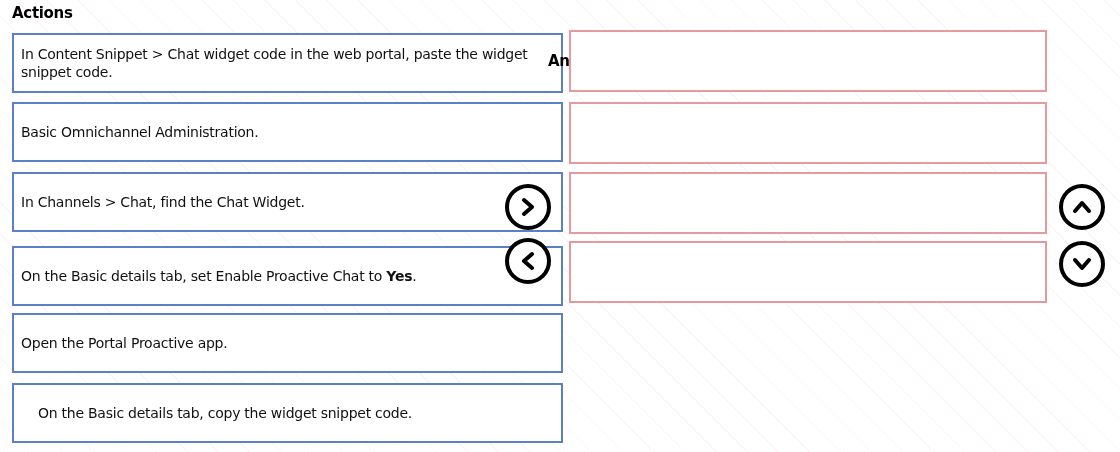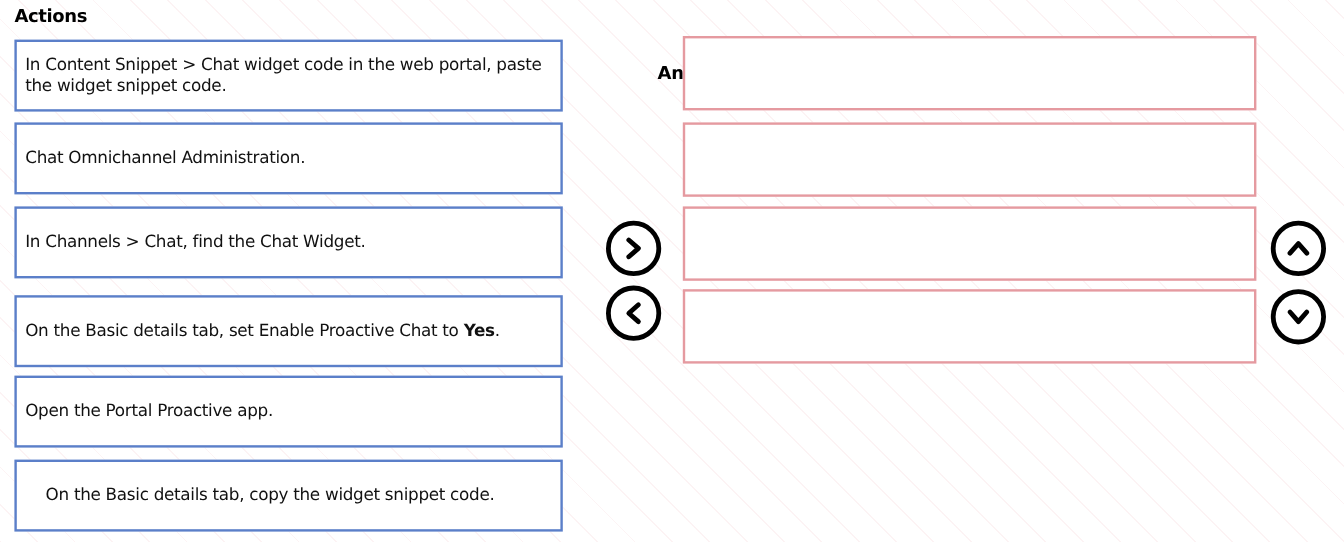--- a/index.html
+++ b/index.html
@@ -22,21 +22,21 @@
       letter-spacing: -0.3px;
       color: #000000;
       margin: 0;
     }
     .actions-title { left: 12px; top: 4px; text-align: right; }
     .answer-title { left: 548px; top: 4px; margin-top: 48px; }
 
     .action-box {
       position: absolute;
       left: 12px;
-      width: 457px;
+      width: 551px;
       height: 60px;
       box-sizing: border-box;
       border: 2px solid #5b7fc9;
       background: #ffffff;
       display: flex;
       align-items: center;
       padding: 0 6px 0 7px;
       font-size: 14px;
       line-height: 18px;
       letter-spacing: -0.25px;
@@ -83,21 +83,21 @@
 <body>
 
 <div class="watermark"></div>
 
 <h2 class="section-title actions-title">Actions</h2>
 
 <div class="action-box" style="top:33px;">
   <span class="txt">In Content Snippet &gt; Chat widget code in the web portal, paste the widget snippet  code.</span>
 </div>
 <div class="action-box" style="top:102px;">
-  <span class="txt">Chat Omnichannel Administration.</span>
+  <span class="txt">Basic Omnichannel Administration.</span>
 </div>
 <div class="action-box" style="top:172px;">
   <span class="txt">In Channels &gt; Chat, find the Chat Widget.</span>
 </div>
 <div class="action-box" style="top:230px;margin-top:16px;">
   <span class="txt"><span>On the Basic details tab, set Enable Proactive Chat to </span><b>Yes</b><span>.</span></span>
 </div>
 <div class="action-box" style="top:313px;">
   <span class="txt">Open the Portal Proactive app.</span>
 </div>

